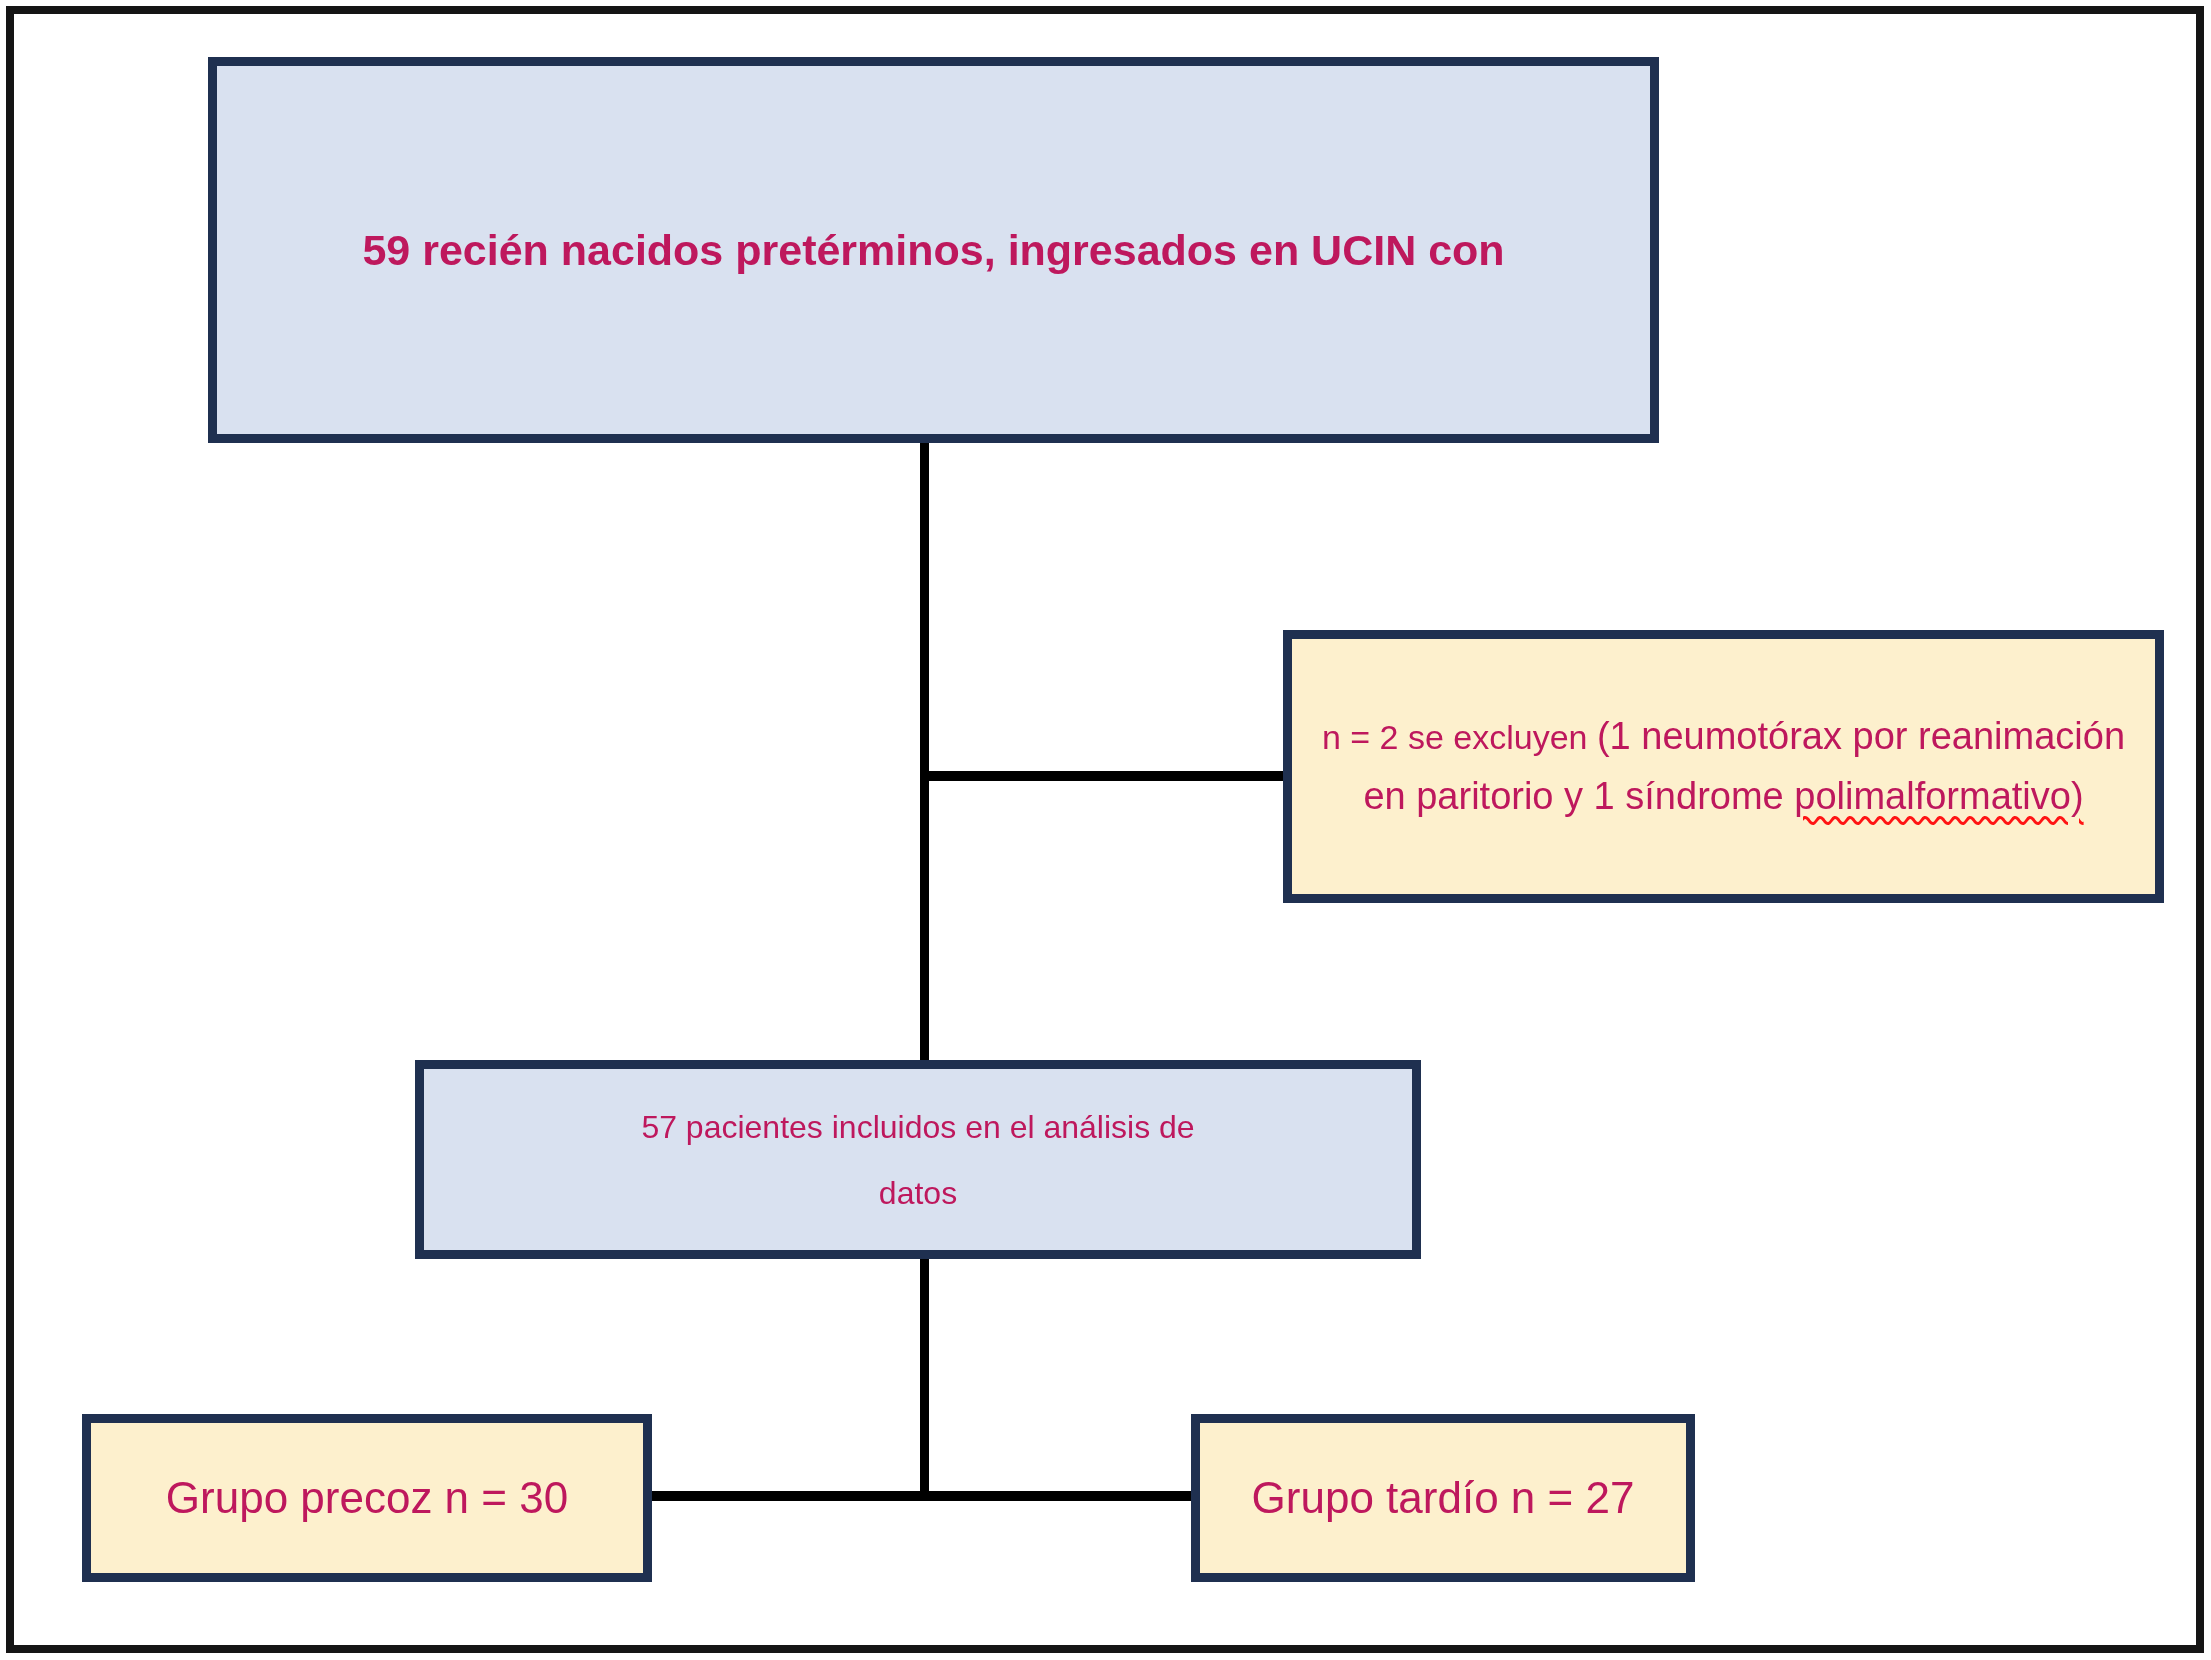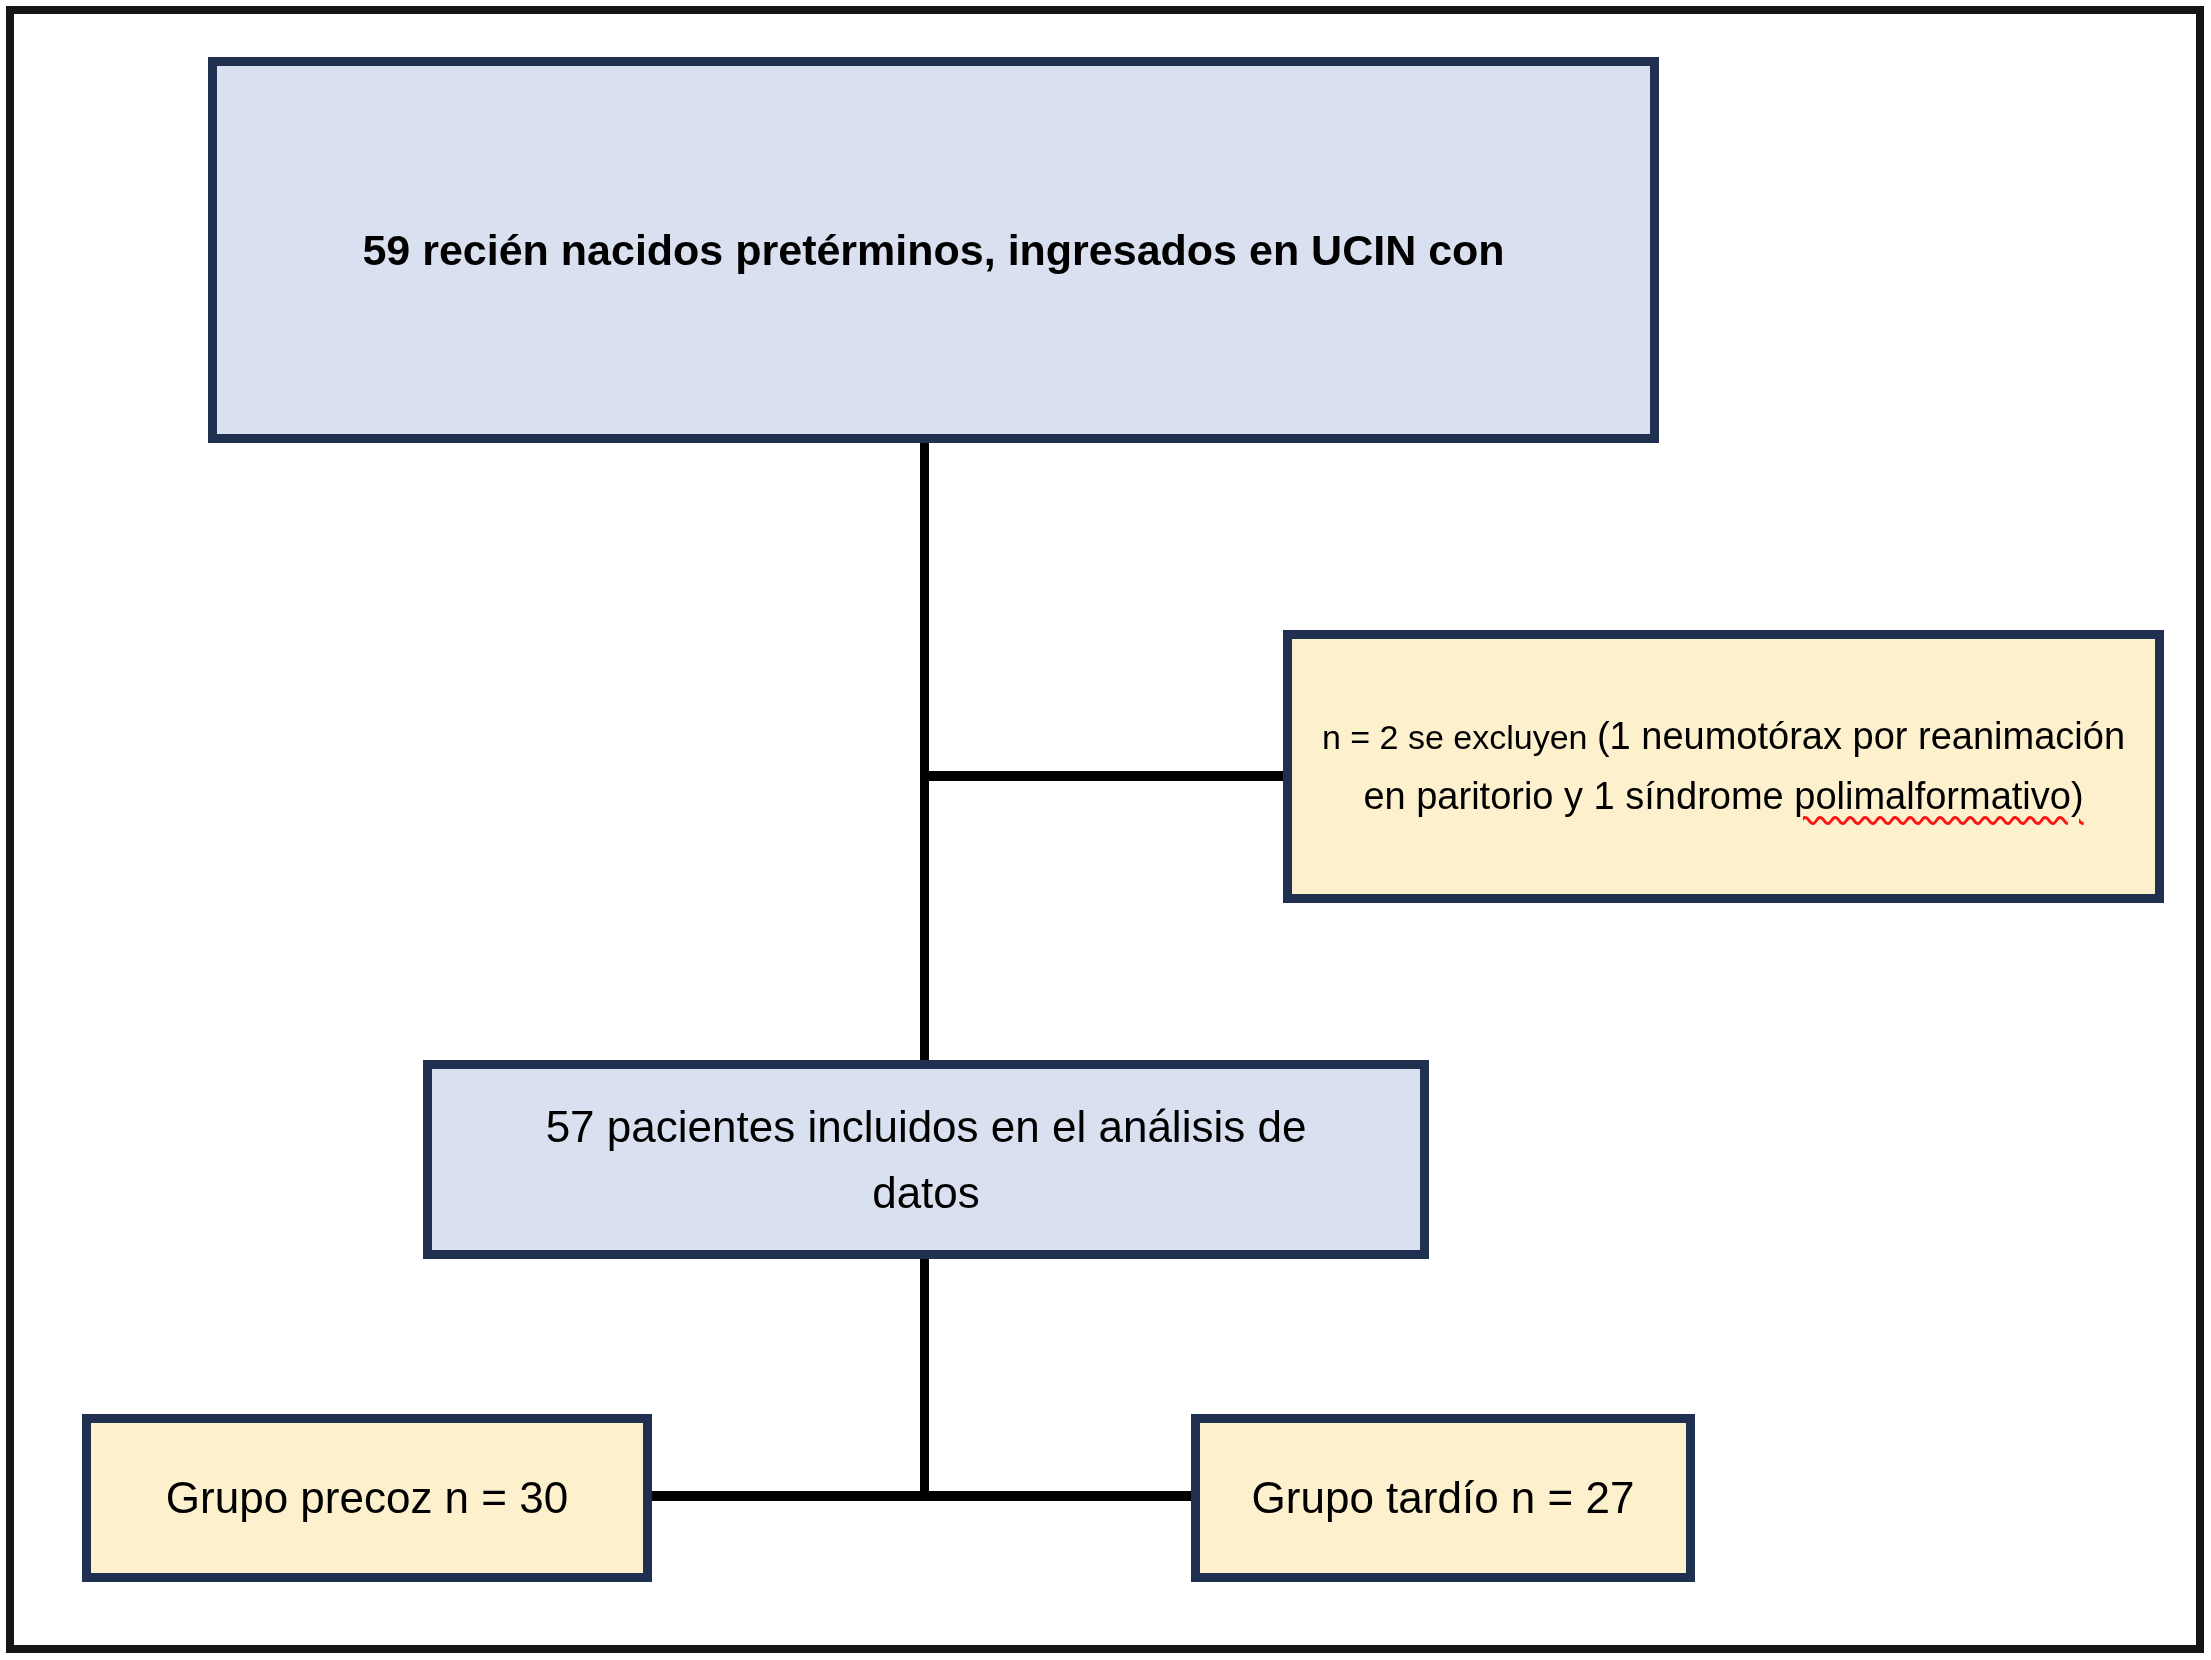--- a/index.html
+++ b/index.html
@@ -2,21 +2,21 @@
 <html style="font-size:14.8px"><head>
 <meta charset="utf-8">
 <style>
   html, body { margin: 0; padding: 0; background: #ffffff; }
   .canvas {
     position: relative;
     width: 2211px;
     height: 1660px;
     background: #ffffff;
     font-family: "Liberation Sans", sans-serif;
-    color: #000000;
+    color: #be185d;
     overflow: hidden;
   }
   .outer-frame {
     position: absolute;
     left: 5.5px; top: 5.5px; right: 7.4px; bottom: 7.4px;
     border: 8.3px solid #151515;
     background: transparent;
   }
   .box {
     position: absolute;
@@ -53,21 +53,21 @@
     text-decoration-line: underline;
     text-decoration-style: wavy;
     text-decoration-color: #ff1414;
     text-decoration-thickness: 2.8px;
     text-underline-offset: 6.5px;
     text-align: center;
   }
 
   .middle-box {
     left: 415px; top: 1060px; width: 1006px; height: 199px;
-    font-size: 44px; line-height: 66px; font-weight: 400; margin-left: 8px;
+    font-size: 32px; line-height: 66px; font-weight: 400;
   }
   .middle-box .line { white-space: nowrap; }
 
   .group-box {
     top: 1414px; height: 168px;
     font-size: 44px; font-weight: 400;
     white-space: nowrap;
   }
   .group-box-left  { left: 82px;   width: 570px; }
   .group-box-right { left: 1191px; width: 504px; }

